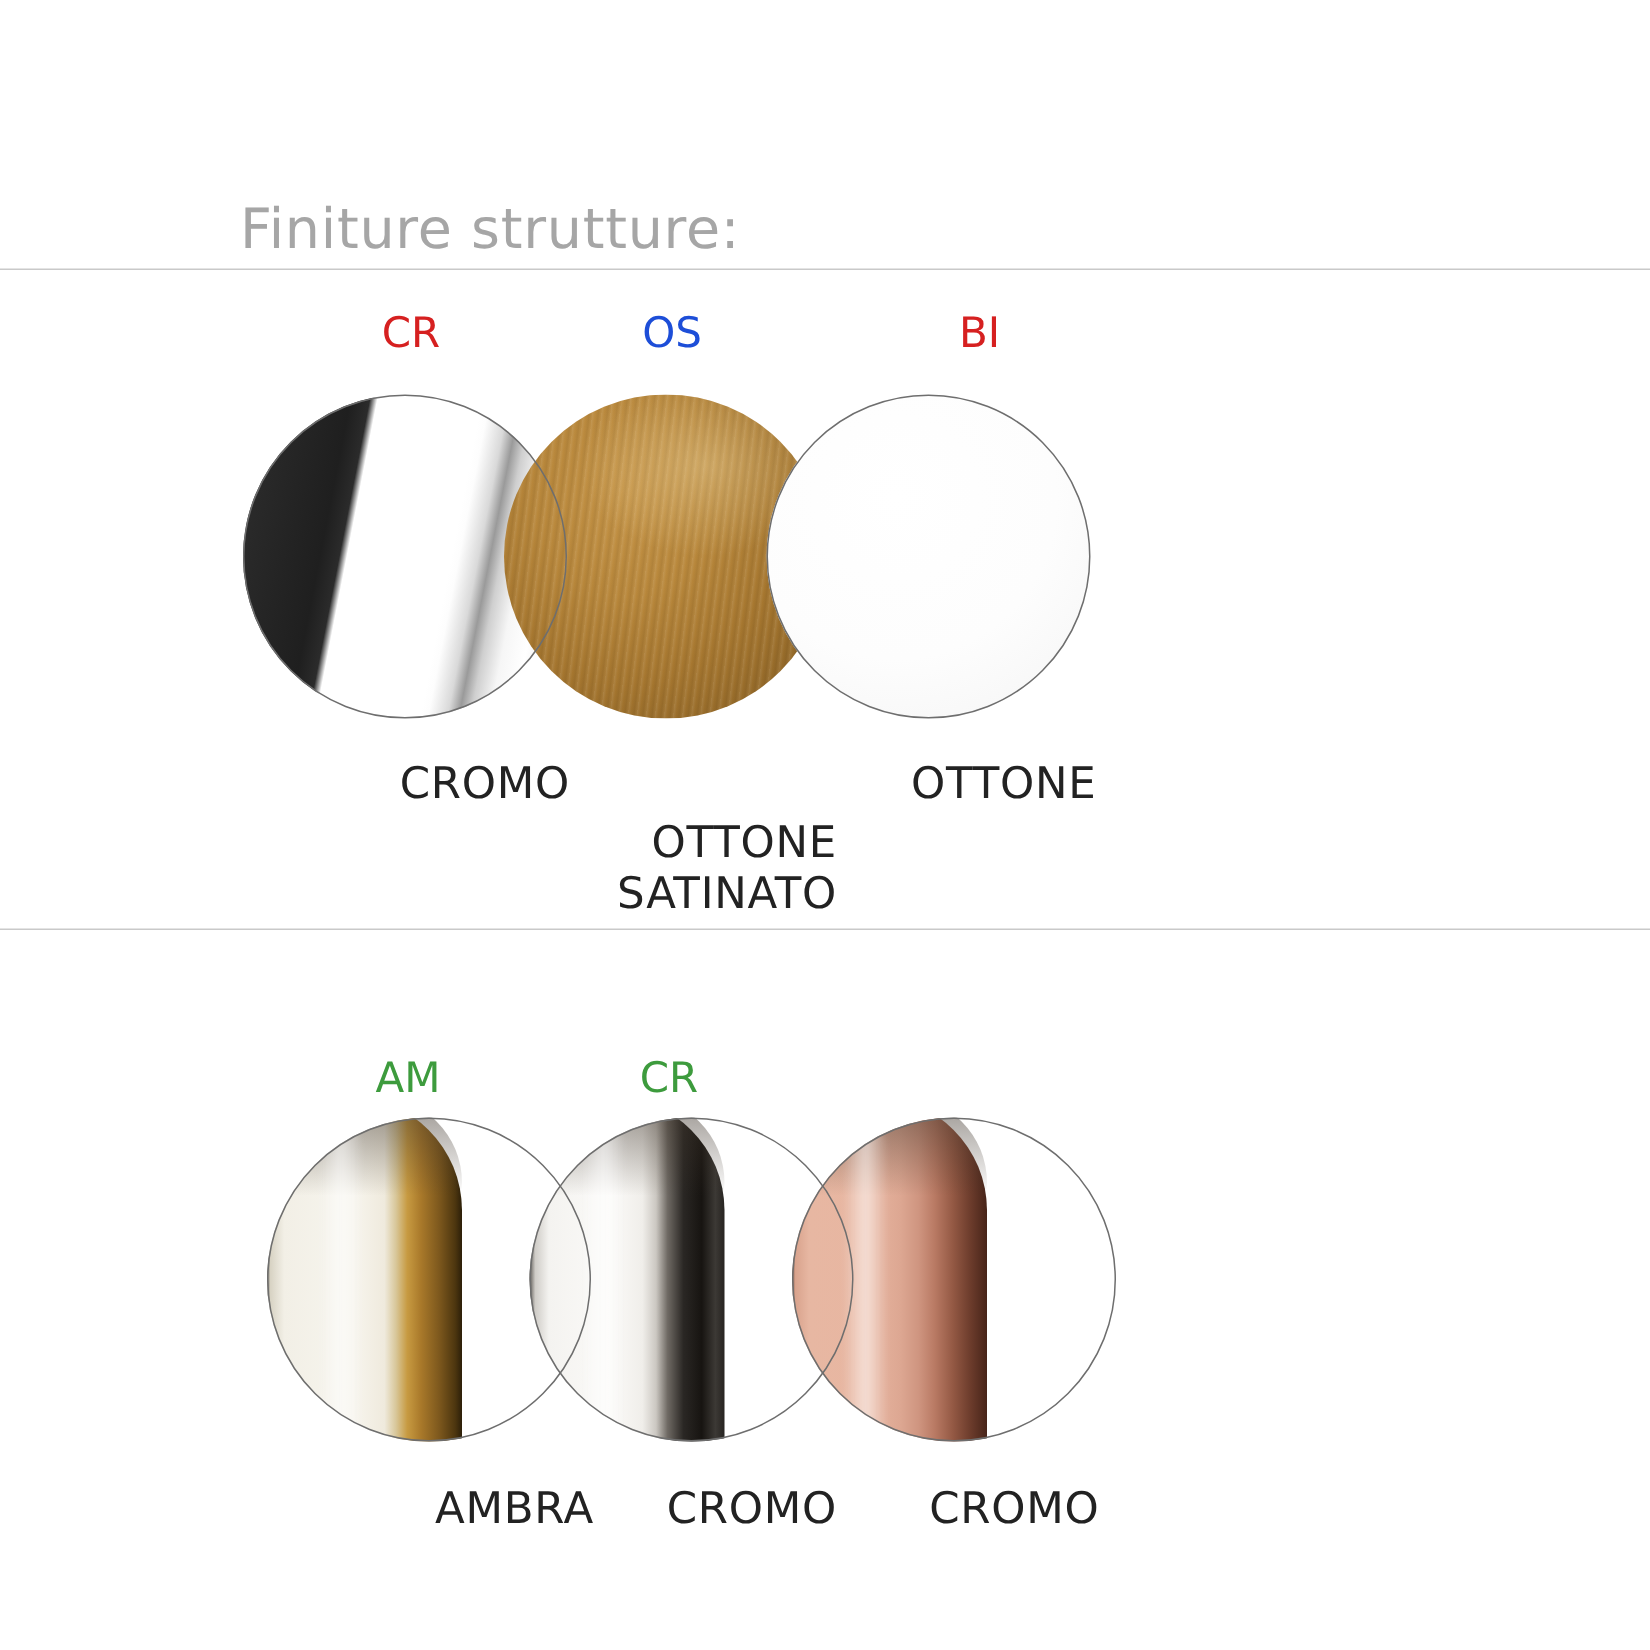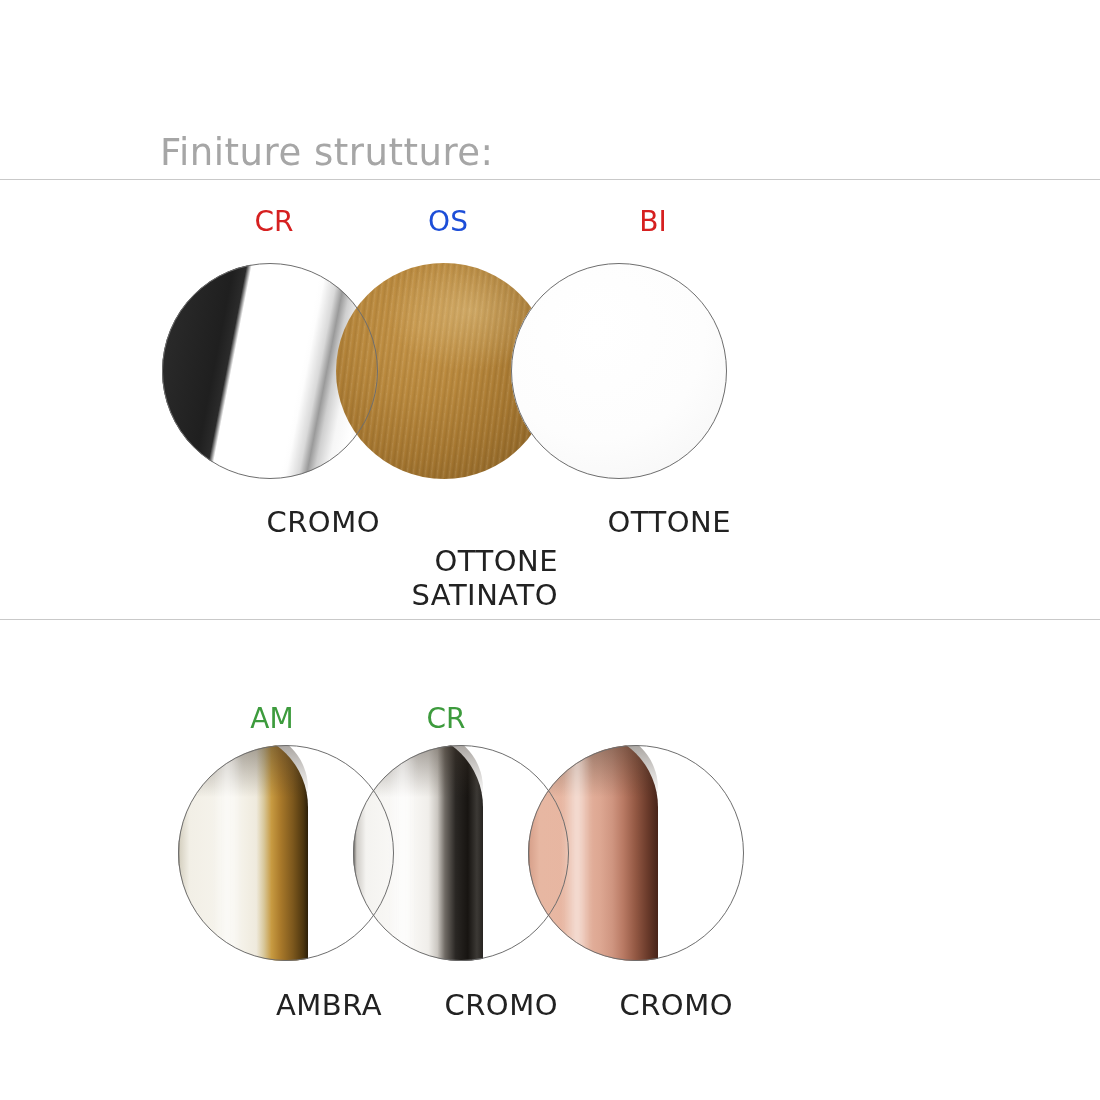--- a/index.html
+++ b/index.html
@@ -306,18 +306,18 @@
       <div class="glass-clip">
         <div class="tube tube-copper"></div>
         <div class="tube-cap"></div>
         <div class="tube-shine"></div>
       </div>
     </div>
     <div class="swatch-ring" style="left:528px; top:0px; width:216px; height:216px; z-index:6;"></div>
   </div>
 
   <div class="labels" style="top:988px;">
-    <div class="label" style="left:162px;">AMBRA</div>
+    <div class="label" style="left:176px;">AMBRA</div>
     <div class="label" style="left:338px;">CROMO</div>
     <div class="label" style="left:513px;">CROMO</div>
   </div>
 
 </div>
 
 </body></html>

